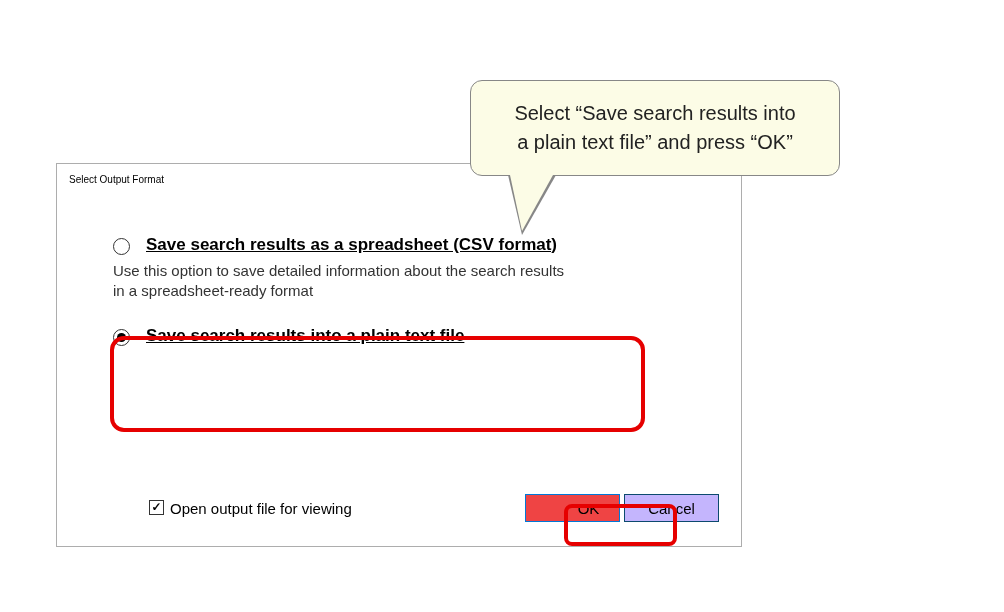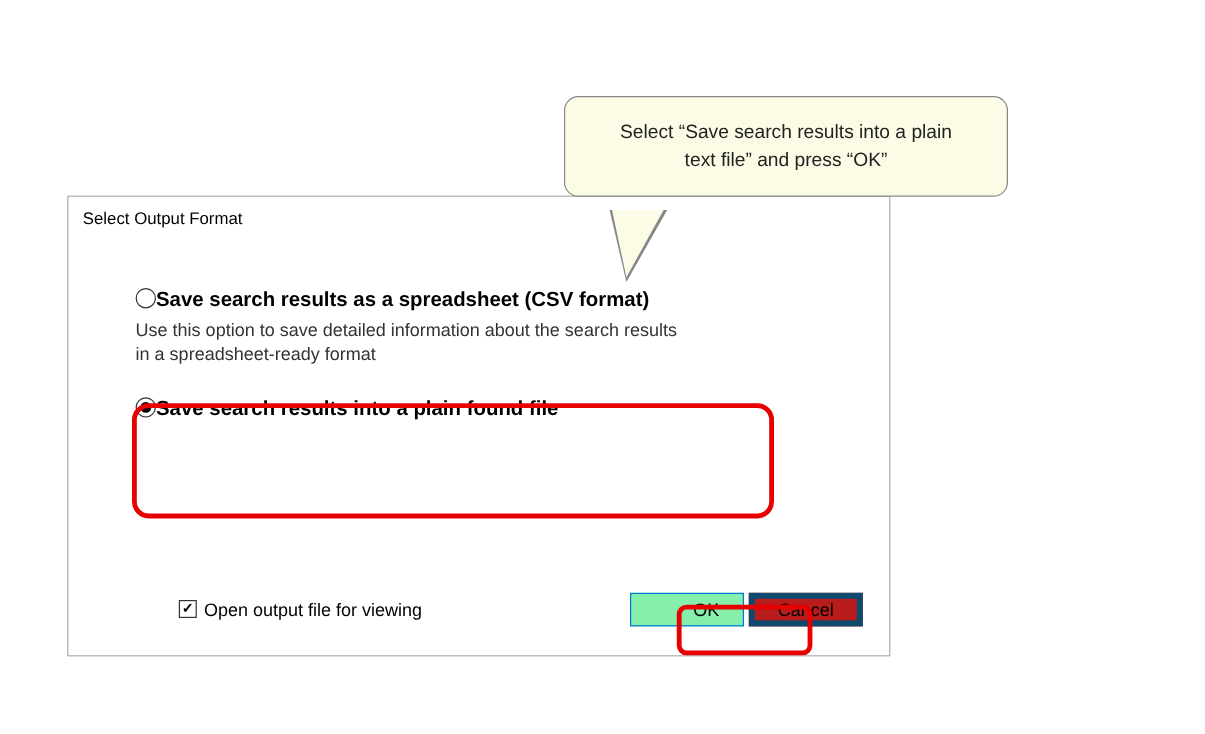--- a/index.html
+++ b/index.html
@@ -13,36 +13,37 @@
     .dialog {
       position: absolute;
       left: 56px;
       top: 163px;
       width: 686px;
       height: 384px;
       border: 1px solid #adadad;
       background: #ffffff;
     }
     .dialog-title {
-      font-size: 14px;
+      font-size: 10px;
       color: #000;
       padding: 10px 12px 4px 12px;
       font-weight: 400;
     }
     .dialog-body {
       padding: 46px 30px 0 56px;
     }
     .option-block {
       margin-bottom: 24px;
       position: relative;
     }
     .option-header {
       display: flex;
-      align-items: flex-start;
-      gap: 0;
+      align-items: flex-end;
+      gap: 16px;
+      text-decoration: underline;
     }
     .radio {
       width: 17px;
       height: 17px;
       border: 1.5px solid #333;
       border-radius: 50%;
       display: inline-flex;
       align-items: center;
       justify-content: center;
       flex-shrink: 0;
@@ -110,29 +111,29 @@
       font-size: 12px;
       line-height: 1;
       color: #000;
       font-weight: 700;
     }
     .spacer { flex: 1; }
     .btn {
       width: 95px;
       height: 28px;
       font-size: 15px;
-      border: 5px solid #0c4a6e;
-      background: #b91c1c;
+      border: 1px solid #0c4a6e;
+      background: #c4b5fd;
       display: inline-flex;
       align-items: center;
       justify-content: center;
       margin-left: 4px;
     }
     .btn.primary {
-      background: #86efac;
+      background: #ef4444;
       border: 1px solid #0078d7;
       padding-left: 32px;
     }
     .highlight-ok {
       left: 564px;
       top: 504px;
       width: 113px;
       height: 42px;
       border-radius: 8px;
     }
@@ -142,21 +143,21 @@
       top: 80px;
       width: 400px;
       height: 160px;
     }
     .callout-body {
       width: 370px;
       background: #fcfce6;
       border: 1px solid #878787;
       border-radius: 12px;
       padding: 18px 36px;
-      font-size: 16px;
+      font-size: 20px;
       color: #222;
       text-align: center;
       line-height: 1.45;
       position: relative;
     }
     .callout-tail {
       position: absolute;
       left: 38px;
       top: 95px;
       width: 0;
@@ -192,21 +193,21 @@
       <div class="option-header">
         <span class="radio"></span>
         <span class="option-title">Save search results as a spreadsheet (CSV format)</span>
       </div>
       <div class="option-desc">Use this option to save detailed information about the search results in a spreadsheet-ready format</div>
     </div>
 
     <div class="option-block">
       <div class="option-header">
         <span class="radio selected"></span>
-        <span class="option-title">Save search results into a plain found file</span>
+        <span class="option-title">Save search results into a plain text file</span>
       </div>
     </div>
   </div>
 
   <div class="bottom-row">
     <label class="checkbox-wrap">
       <span class="checkbox checked"></span>
       <span>Open output file for viewing</span>
     </label>
     <div class="spacer"></div>

